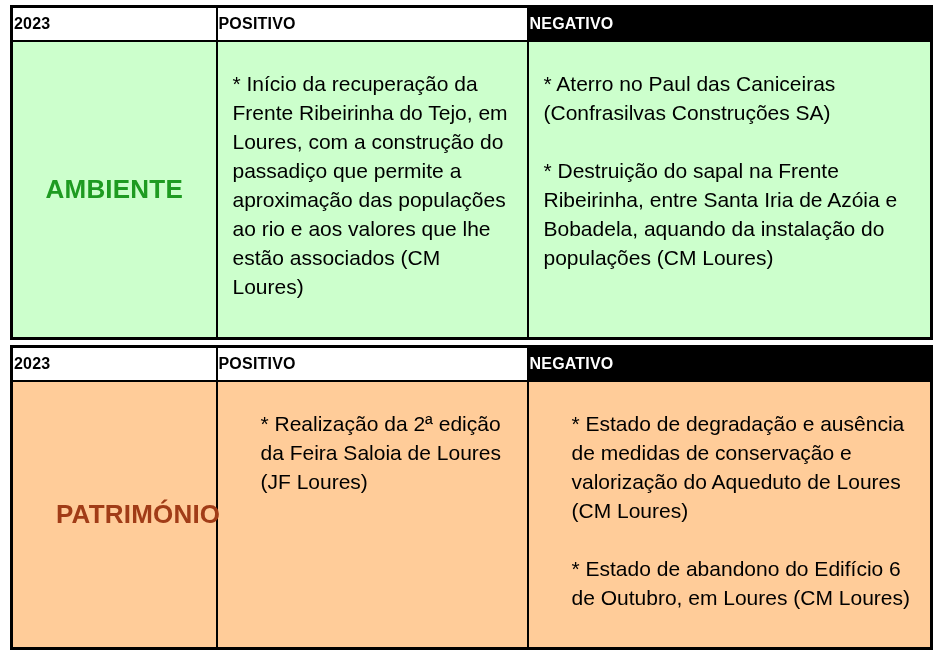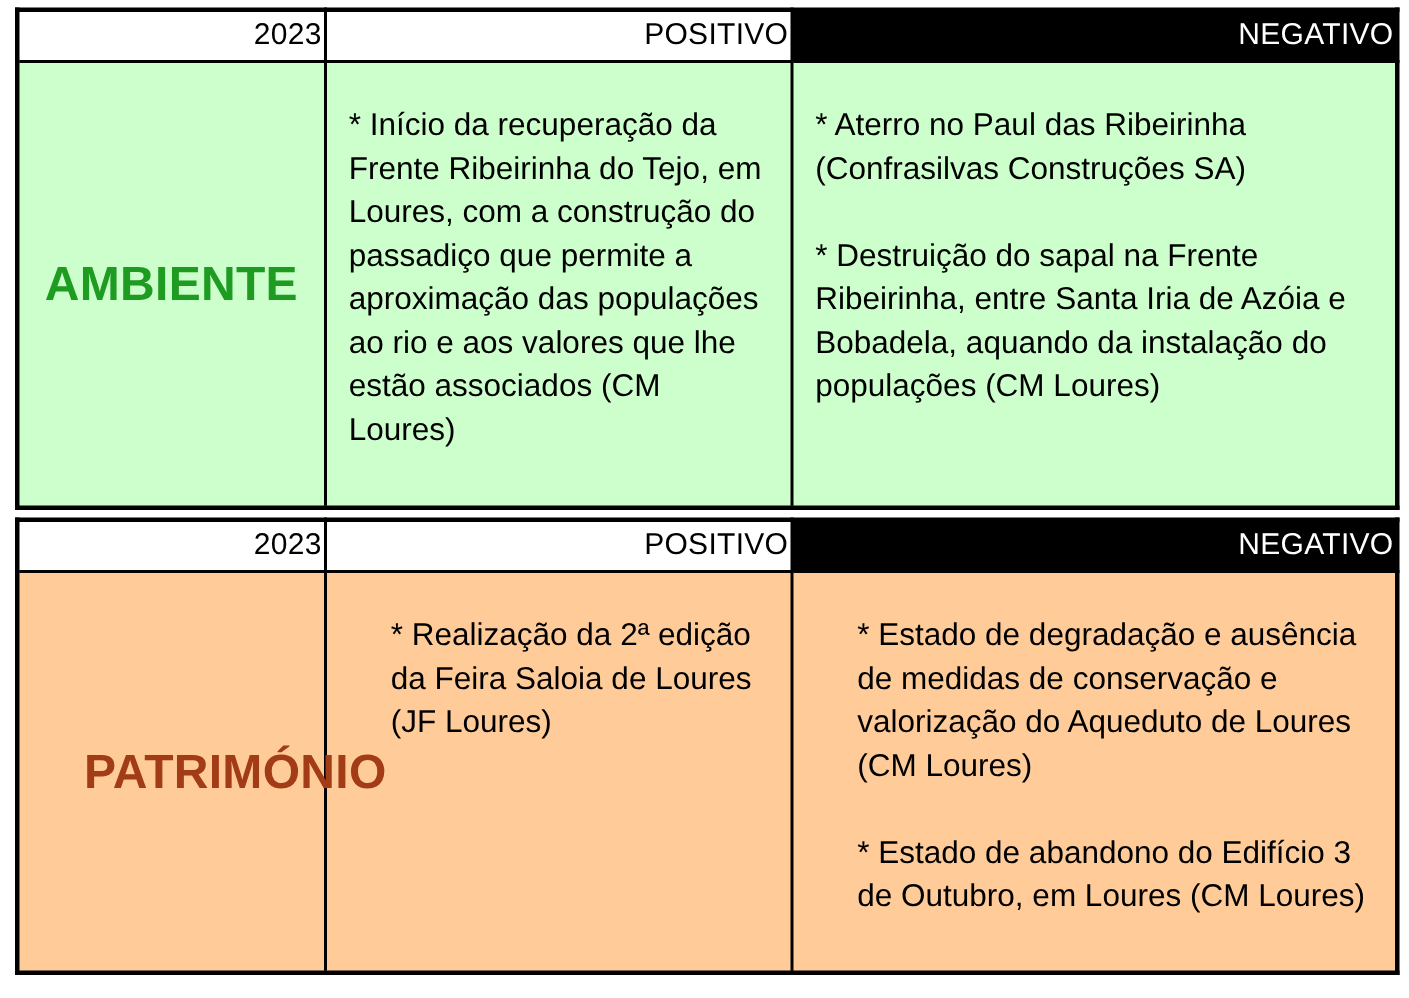--- a/index.html
+++ b/index.html
@@ -23,36 +23,36 @@
     width: 920px;
     border: 3px solid #000000;
   }
   table.ct.second { margin-top: 5px; }
   .ct th, .ct td {
     border: 2px solid #000000;
     box-sizing: border-box;
   }
   .ct th {
     height: 34px;
-    font-size: 20px;
-    font-weight: normal;
-    text-align: right;
+    font-size: 16px;
+    font-weight: bold;
+    text-align: left;
     vertical-align: middle;
     background: #ffffff;
     color: #000000;
     letter-spacing: 0.2px;
   }
   .ct th.neg-header {
     background: #000000;
     color: #ffffff;
   }
   td.cat-cell {
     text-align: center;
     vertical-align: middle;
-    font-size: 32px;
+    font-size: 26px;
     font-weight: bold;
     letter-spacing: 0.2px;
   }
   td.txt-cell {
     vertical-align: top;
     padding: 27px 14px 10px 15px;
     font-size: 21px;
     line-height: 29px;
   }
   td.txt-cell p { margin: 0 0 29px 0; }
@@ -85,21 +85,21 @@
         <th class="neg-header">NEGATIVO</th>
       </tr>
     </thead>
     <tbody>
       <tr>
         <td class="cat-cell">AMBIENTE</td>
         <td class="txt-cell">
           <p>* Início da recuperação da Frente Ribeirinha do Tejo, em Loures, com a construção do passadiço que permite a aproximação das populações ao rio e aos valores que lhe estão associados (CM Loures)</p>
         </td>
         <td class="txt-cell">
-          <p>* Aterro no Paul das Ribeirinha (Confrasilvas Construções SA)</p>
+          <p>* Aterro no Paul das Caniceiras (Confrasilvas Construções SA)</p>
           <p>* Destruição do sapal na Frente Ribeirinha, entre Santa Iria de Azóia e Bobadela, aquando da instalação do populações (CM Loures)</p>
         </td>
       </tr>
     </tbody>
   </table>
 
   <table class="ct t2 second">
     <colgroup>
       <col style="width:205px">
       <col style="width:311px">
@@ -113,19 +113,19 @@
       </tr>
     </thead>
     <tbody>
       <tr>
         <td class="cat-cell">PATRIMÓNIO</td>
         <td class="txt-cell">
           <p>* Realização da 2ª edição da Feira Saloia de Loures (JF Loures)</p>
         </td>
         <td class="txt-cell">
           <p>* Estado de degradação e ausência de medidas de conservação e valorização do Aqueduto de Loures (CM Loures)</p>
-          <p>* Estado de abandono do Edifício 3 de Outubro, em Loures (CM Loures)</p>
+          <p>* Estado de abandono do Edifício 6 de Outubro, em Loures (CM Loures)</p>
         </td>
       </tr>
     </tbody>
   </table>
 
 </div>
 
 </body></html>

